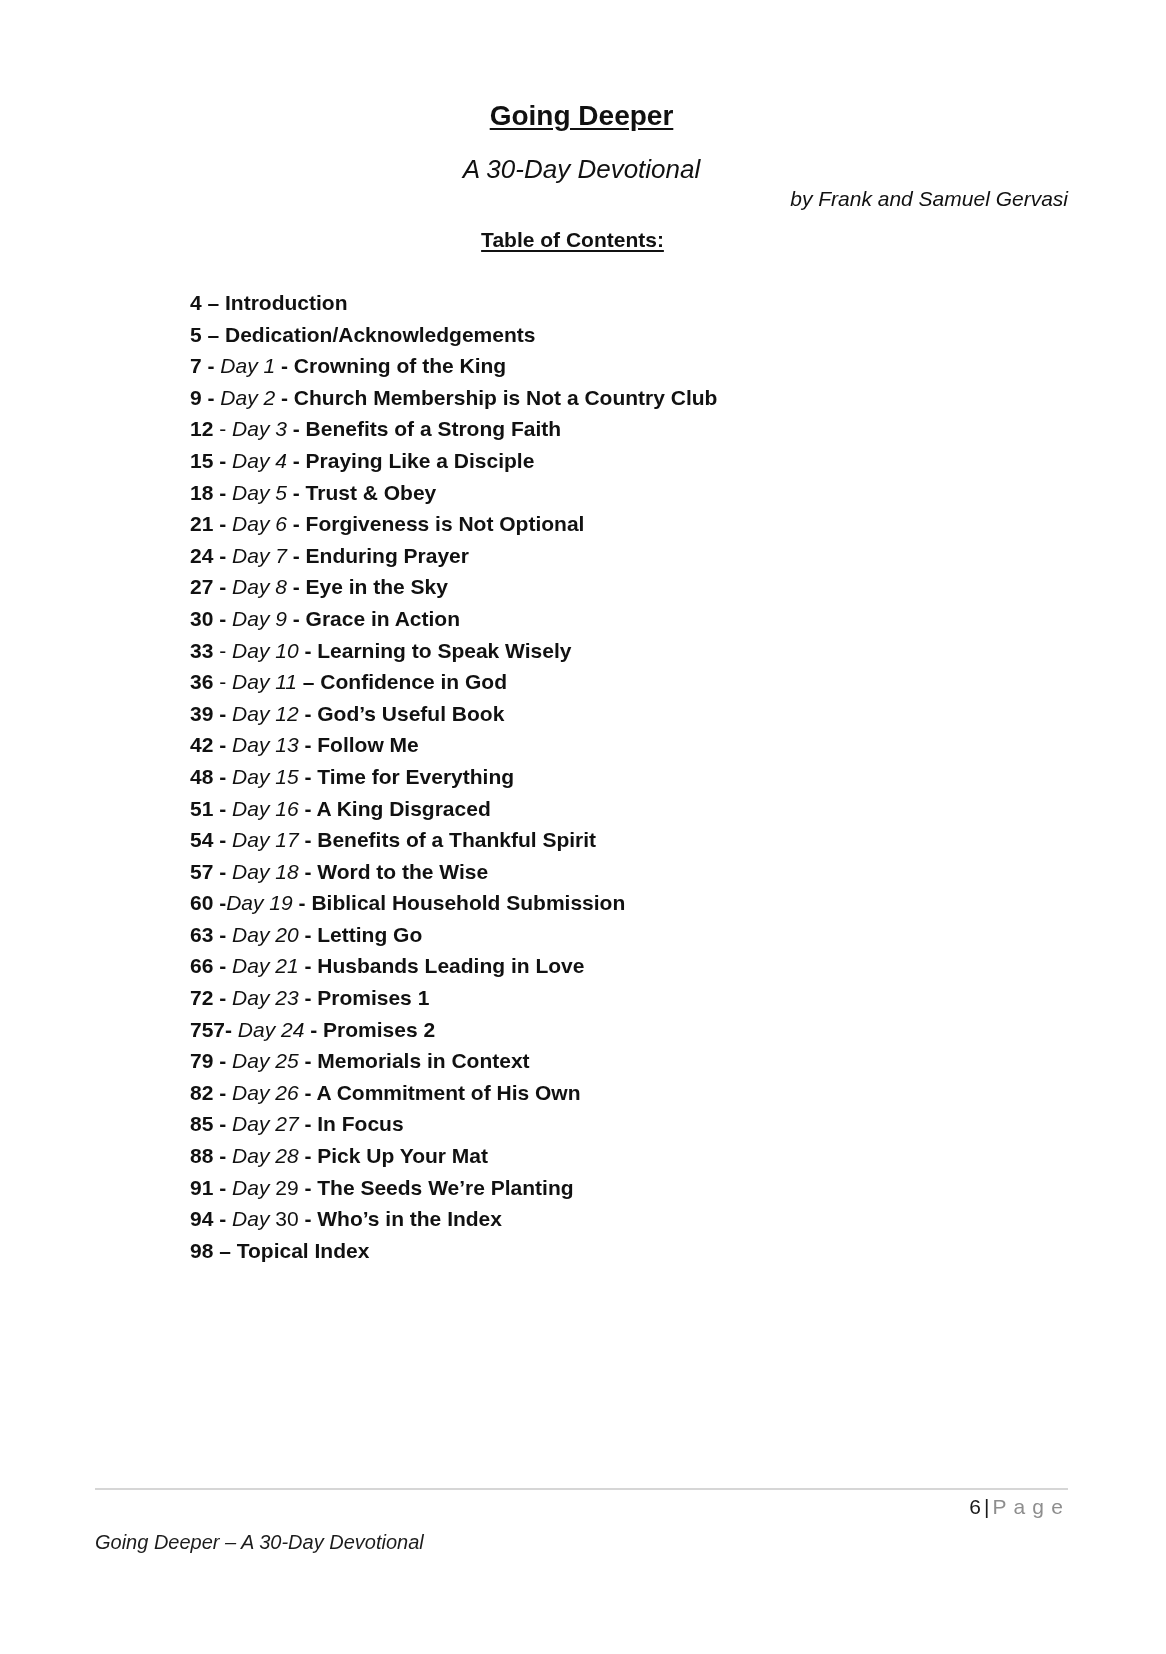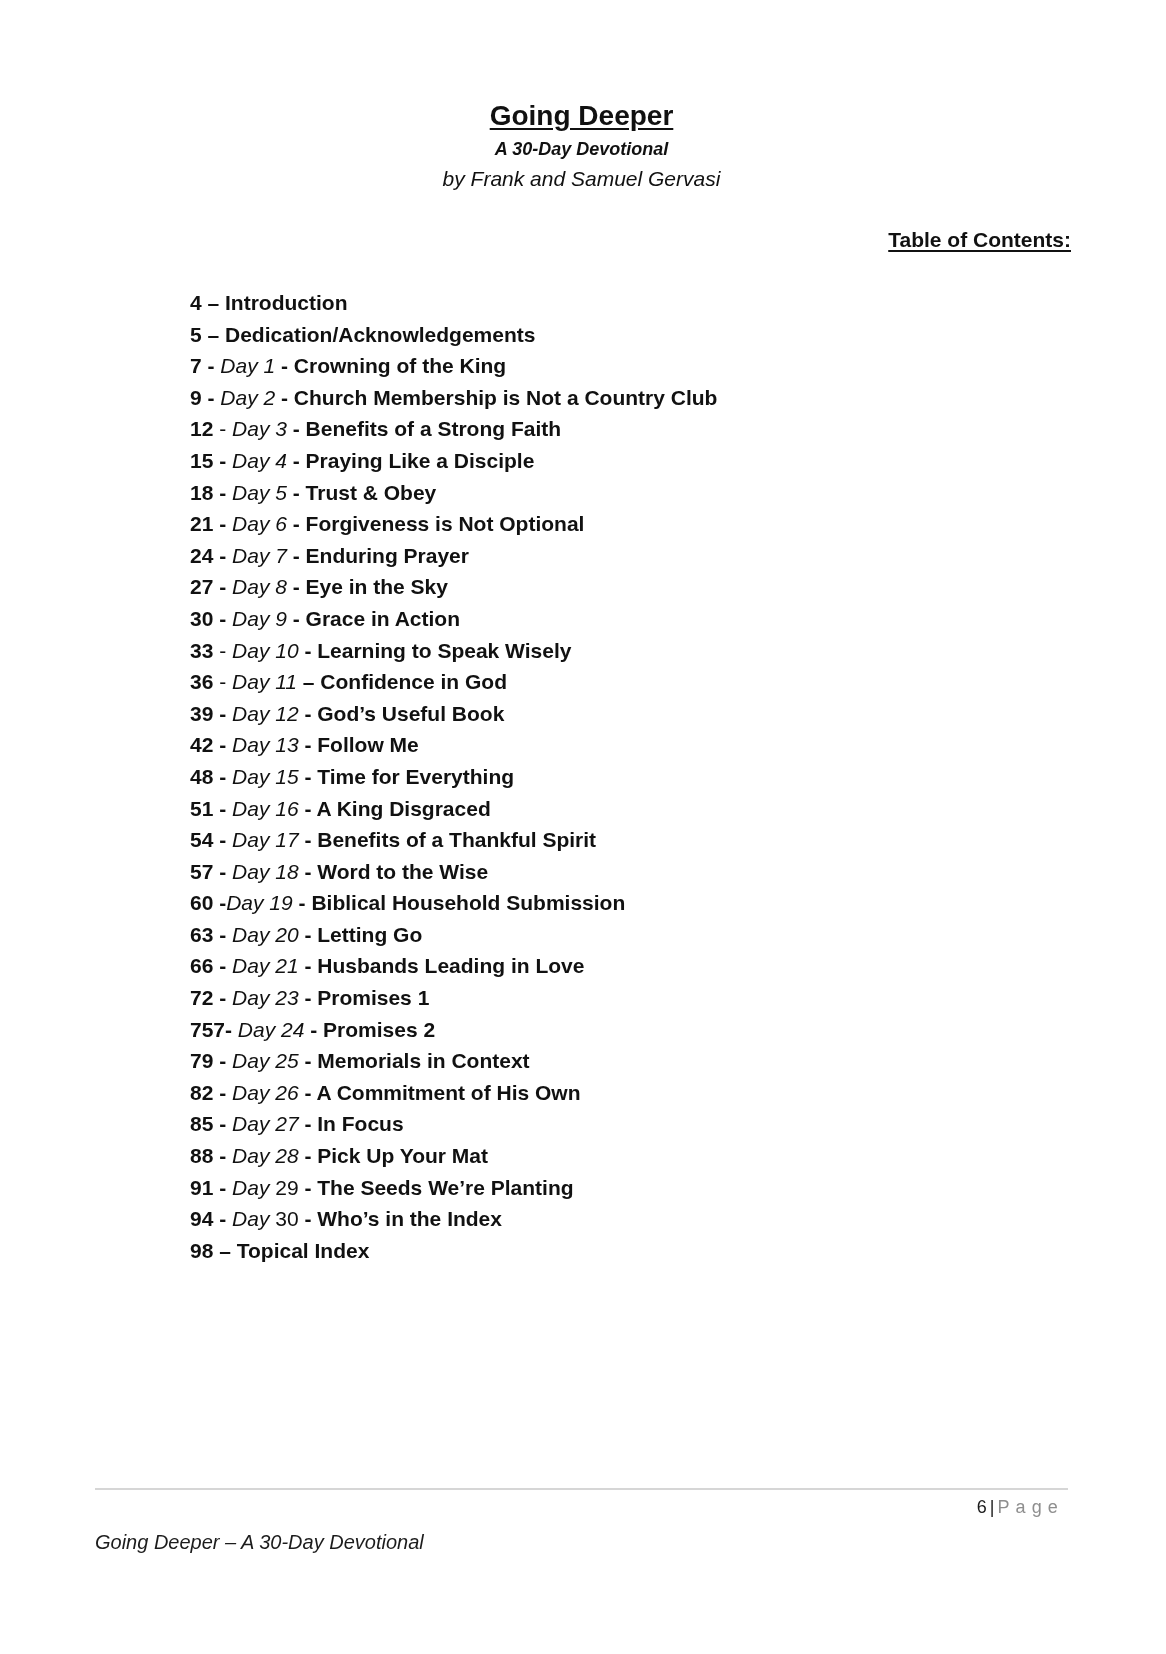--- a/index.html
+++ b/index.html
@@ -20,37 +20,39 @@
     text-align: center;
   }
   .doc-title {
     font-size: 28px;
     line-height: 34px;
     font-weight: 700;
     text-decoration: underline;
     text-underline-offset: 3px;
   }
   .doc-subtitle {
-    font-size: 18px;
+    font-size: 26px;
     line-height: 32px;
     font-style: italic;
-    font-weight: 700;
+    font-weight: 400;
+    margin-top: 20px;
   }
   .doc-byline {
     font-size: 21px;
     line-height: 28px;
     font-style: italic;
     font-weight: 400;
+    text-align: right;
   }
   .toc-heading {
     position: absolute;
     top: 227px;
-    left: 98px;
+    left: 86px;
     width: 973px;
-    text-align: right;
+    text-align: center;
     font-size: 21px;
     line-height: 26px;
     font-weight: 700;
     text-decoration: underline;
     text-underline-offset: 3px;
   }
   .toc-list {
     position: absolute;
     top: 287px;
     left: 190px;
@@ -68,22 +70,22 @@
     position: absolute;
     left: 95px;
     top: 1488px;
     width: 973px;
     height: 2px;
     background: #d6d6d6;
   }
   .footer-pagenum {
     position: absolute;
     top: 1494px;
-    right: 102px;
-    font-size: 18px;
+    right: 96px;
+    font-size: 21px;
     line-height: 26px;
     color: #1a1a1a;
     white-space: pre;
   }
   .footer-pagenum .bar { margin: 0 1px 0 3px; font-weight: 400; }
   .footer-pagenum .page-word {
     color: #8e8e8e;
     letter-spacing: 0.34em;
     margin-left: 2px;
   }

